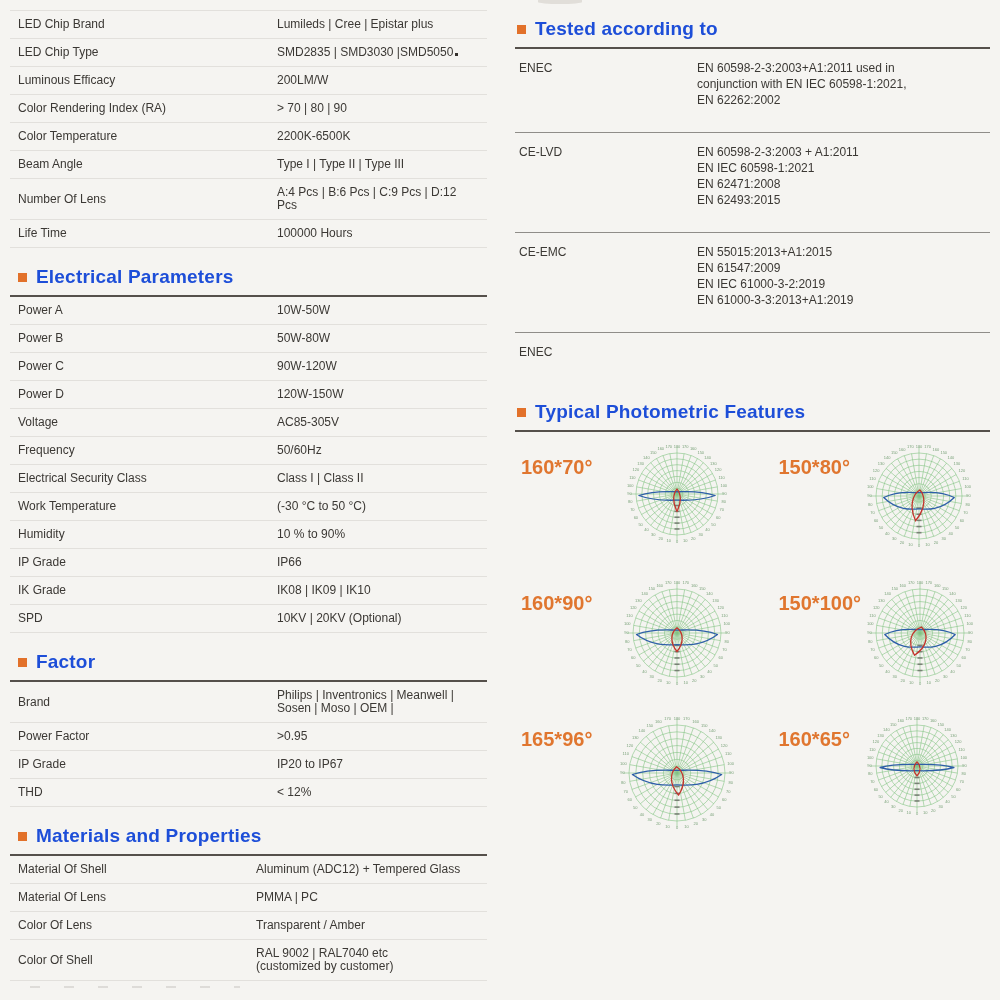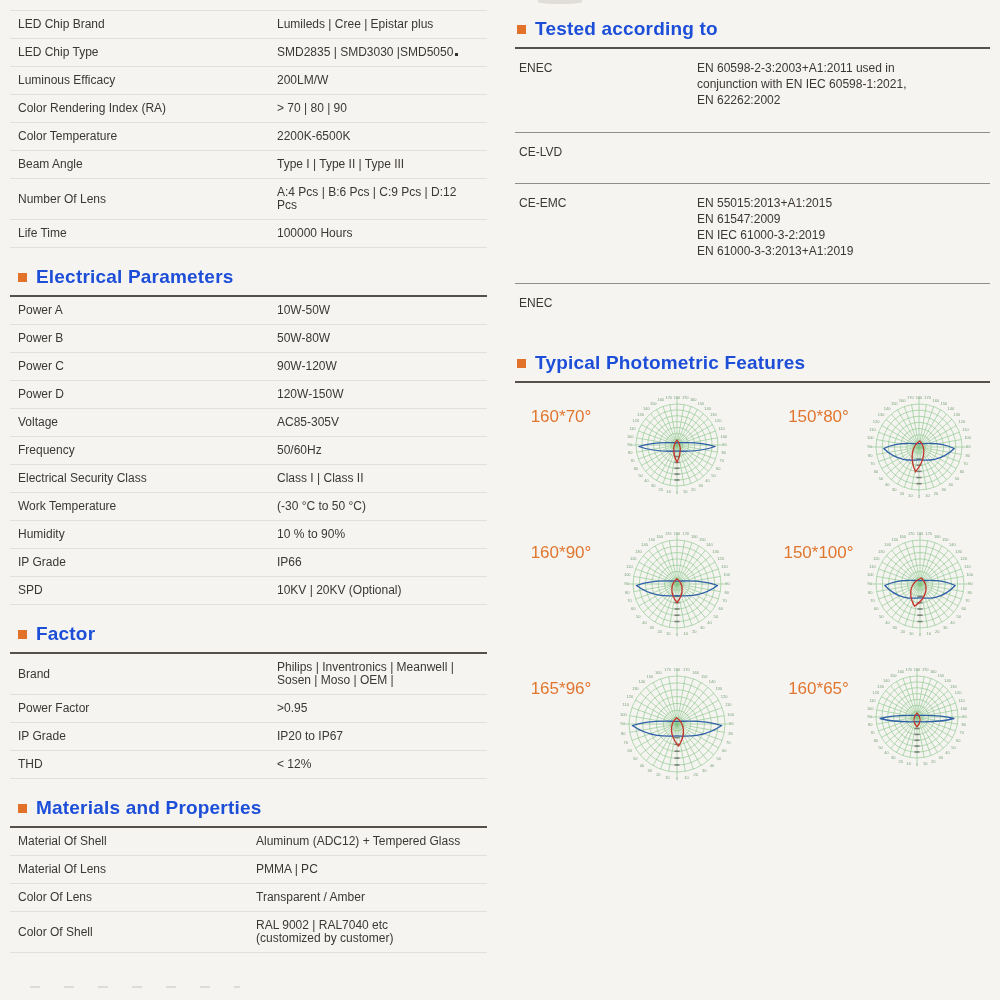--- a/index.html
+++ b/index.html
@@ -33,21 +33,21 @@
   .cert-row{display:flex;padding:11px 4px 24px;border-bottom:1px solid #8f8d89;
             font-size:12px;}
   .cert-row:last-child{border-bottom:none;}
   .cert-lbl{width:178px;flex:none;padding-top:1px;}
   .cert-val{white-space:pre-line;line-height:16px;flex:1;}
 
   
   .ph-grid{display:flex;flex-wrap:wrap;margin-top:4px;}
   .ph-cell{width:50%;height:136px;display:flex;align-items:flex-start;padding:0 0 0 6px;}
   .ph-cell:nth-child(even){padding-left:26px;}
-  .ph-label{color:#e0762f;font-size:17px;font-weight:400;width:80px;flex:none;padding-top:20px;text-align:center;}
+  .ph-label{color:#e0762f;font-size:20px;font-weight:700;width:80px;flex:none;padding-top:20px;}
   .ph-svg-wrap{flex:1;display:flex;justify-content:center;}
   .ph-cell:nth-child(even) .ph-svg-wrap{justify-content:flex-start;margin-left:6px;}
   .polar{margin-top:6px;overflow:visible;}
 
   
   .smudge{position:absolute;left:24px;top:0px;width:44px;height:4px;border-radius:0 0 50% 50%;
           background:#d8d4cf;opacity:.7;}
   .bottom-cut{position:absolute;left:30px;top:986px;width:210px;height:2px;opacity:.5;
           background:repeating-linear-gradient(90deg,#c6c3bf 0 10px,transparent 10px 34px);}
 </style>
@@ -132,20 +132,24 @@
       </div>
     <div class="row">
         <span class="lbl">Humidity</span>
         <span class="val">10 % to 90%</span>
       </div>
     <div class="row">
         <span class="lbl">IP Grade</span>
         <span class="val">IP66</span>
       </div>
     <div class="row">
+        <span class="lbl">IK Grade</span>
+        <span class="val">IK08 | IK09 | IK10</span>
+      </div>
+    <div class="row">
         <span class="lbl">SPD</span>
         <span class="val">10KV | 20KV  (Optional)</span>
       </div>
   </div>
 
   <div class="sec-head">
     <span class="bullet"></span>
     <span class="sec-title">Factor</span>
   </div>
   <div class="spec-table" style="border-top:none;">
@@ -203,20 +207,24 @@
   </div>
   <div>
     <div class="cert-row">
         <span class="cert-lbl">ENEC</span>
         <div class="cert-val">EN 60598-2-3:2003+A1:2011 used in
 conjunction with EN IEC 60598-1:2021,
 EN 62262:2002</div>
       </div>
     <div class="cert-row">
         <span class="cert-lbl">CE-LVD</span>
+        <div class="cert-val">EN 60598-2-3:2003 + A1:2011
+EN IEC 60598-1:2021
+EN 62471:2008
+EN 62493:2015</div>
       </div>
     <div class="cert-row">
         <span class="cert-lbl">CE-EMC</span>
         <div class="cert-val">EN 55015:2013+A1:2015
 EN 61547:2009
 EN IEC 61000-3-2:2019
 EN 61000-3-3:2013+A1:2019</div>
       </div>
     <div class="cert-row">
         <span class="cert-lbl">ENEC</span>

